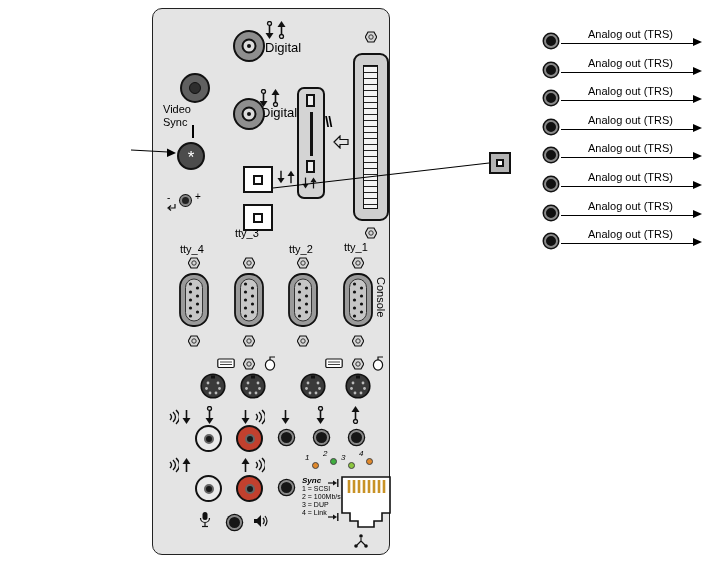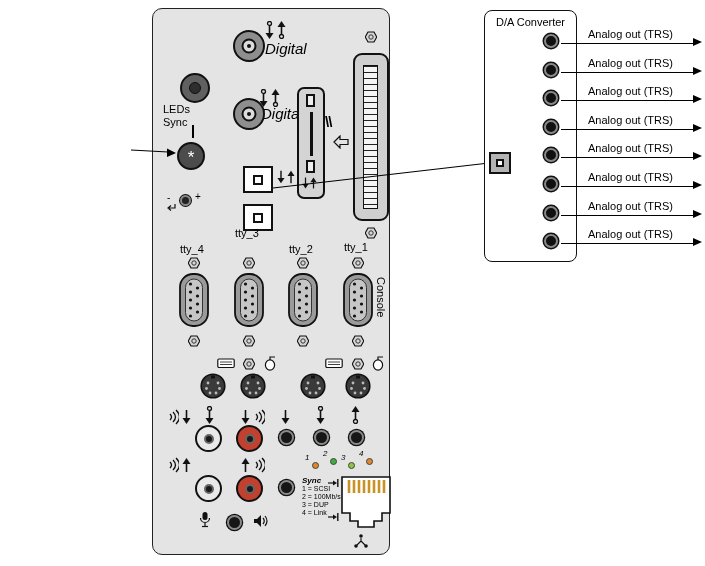--- a/index.html
+++ b/index.html
@@ -1,20 +1,20 @@
 <!DOCTYPE html>
 <html><head>
 <meta charset="utf-8">
 <style>
   * { margin:0; padding:0; box-sizing:border-box; }
   html,body { background:#fff; font-family:"Liberation Sans", sans-serif; color:#000; }
   #stage { position:relative; width:705px; height:566px; background:#fff; overflow:hidden; }
   .abs { position:absolute; }
   .note { position:absolute; font-size:11px; line-height:1.2; }
-  .small { font-size:15px; font-style:italic; }
+  .small { font-size:13px; }
   .panel { position:absolute; left:152px; top:8px; width:238px; height:547px;
            background:#e4e4e4; border:1.5px solid #222; border-radius:10px; }
   .bnc { position:absolute; width:32px; height:32px; border-radius:50%; background:#8e8e8e; border:2px solid #111; }
   .bnc-in { position:absolute; left:50%; top:50%; transform:translate(-50%,-50%); width:15px; height:15px; border-radius:50%; background:#dcdcdc; border:2px solid #111; }
   .bnc-dot { position:absolute; left:50%; top:50%; transform:translate(-50%,-50%); width:4px; height:4px; border-radius:50%; background:#111; }
   .vs { position:absolute; width:30px; height:30px; border-radius:50%; background:#606060; border:2px solid #111; }
   .vs-in { position:absolute; left:50%; top:50%; transform:translate(-50%,-50%); width:12px; height:12px; border-radius:50%; background:#2e2e2e; border:1.5px solid #111; }
   .bb { position:absolute; width:28px; height:28px; border-radius:50%; background:#4c4c4c; border:2px solid #111; }
   .bb::after { content:"*"; position:absolute; left:50%; top:50%; transform:translate(-50%,-42%); color:#fff; font-size:17px; }
   .loopc { position:absolute; width:11px; height:11px; border-radius:50%; background:#222; border:2px solid #888; box-shadow:0 0 0 1px #111; }
@@ -165,21 +165,21 @@
     </div>
     <div class="abs small" style="left:112px;top:31px">Digital</div>
     <div class="bnc" style="left:80px;top:21px">
       <span class="bnc-in"></span>
       <span class="bnc-dot"></span>
     </div>
 
     <div class="vs" style="left:27px;top:64px">
       <span class="vs-in"></span>
     </div>
-    <div class="note" style="left:10px;top:94px;width:42px">LEDs Sync</div>
+    <div class="note" style="left:10px;top:94px;width:42px">Video Sync</div>
     <div class="abs" style="left:39px;top:116px;width:1.5px;height:13px;background:#000"></div>
 
     <div class="abs" style="left:106px;top:80px;display:flex;gap:3px">
       <svg width="9" height="18">
           <use href="#adownc"></use>
         </svg>
       <svg width="9" height="18">
           <use href="#aupc"></use>
         </svg>
     </div>
@@ -415,23 +415,20 @@
       </svg>
   </div>
 
   <svg class="abs" width="705" height="566" style="left:0;top:0;pointer-events:none">
     <line x1="131" y1="150" x2="168" y2="152" stroke="#000" stroke-width="1"></line>
     <polygon points="176,153 167,148.5 167,157" fill="#000"></polygon>
     <line x1="273" y1="188" x2="489" y2="163" stroke="#000" stroke-width="1.2"></line>
   </svg>
 
 
-  <div class="dabox">
-    <div class="datitle">D/A Converter</div>
-  </div>
   <div class="dasq">
       <span class="dasq-in"></span>
     </div>
 
   <div class="dajack" style="left:544px;top:34px"></div>
   <div class="dajack" style="left:544px;top:63px"></div>
   <div class="dajack" style="left:544px;top:91px"></div>
   <div class="dajack" style="left:544px;top:120px"></div>
   <div class="dajack" style="left:544px;top:148px"></div>
   <div class="dajack" style="left:544px;top:177px"></div>

